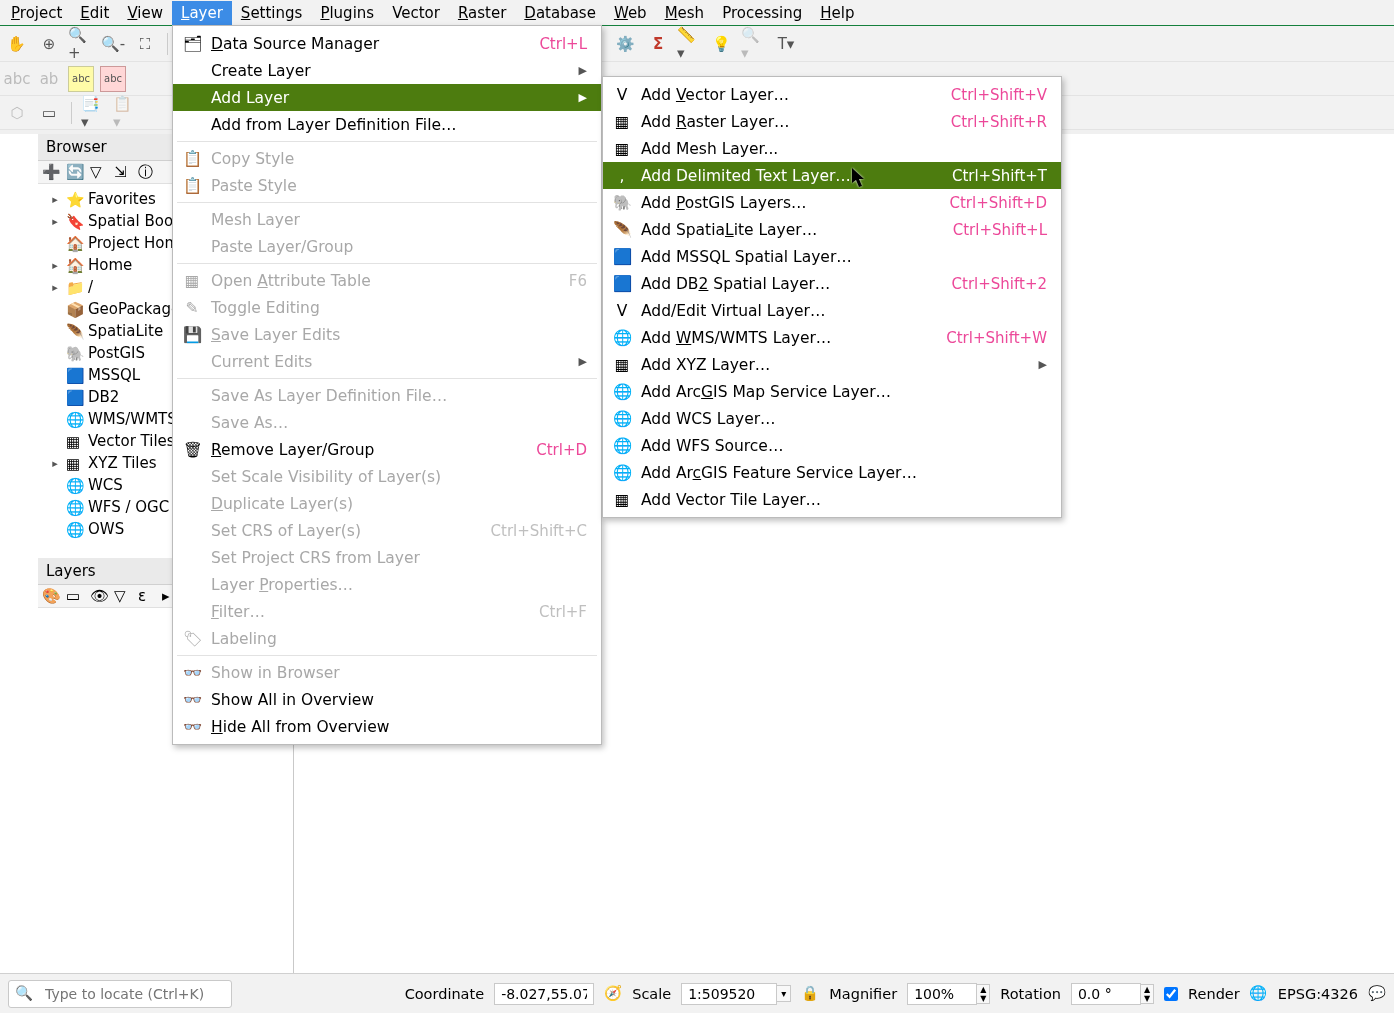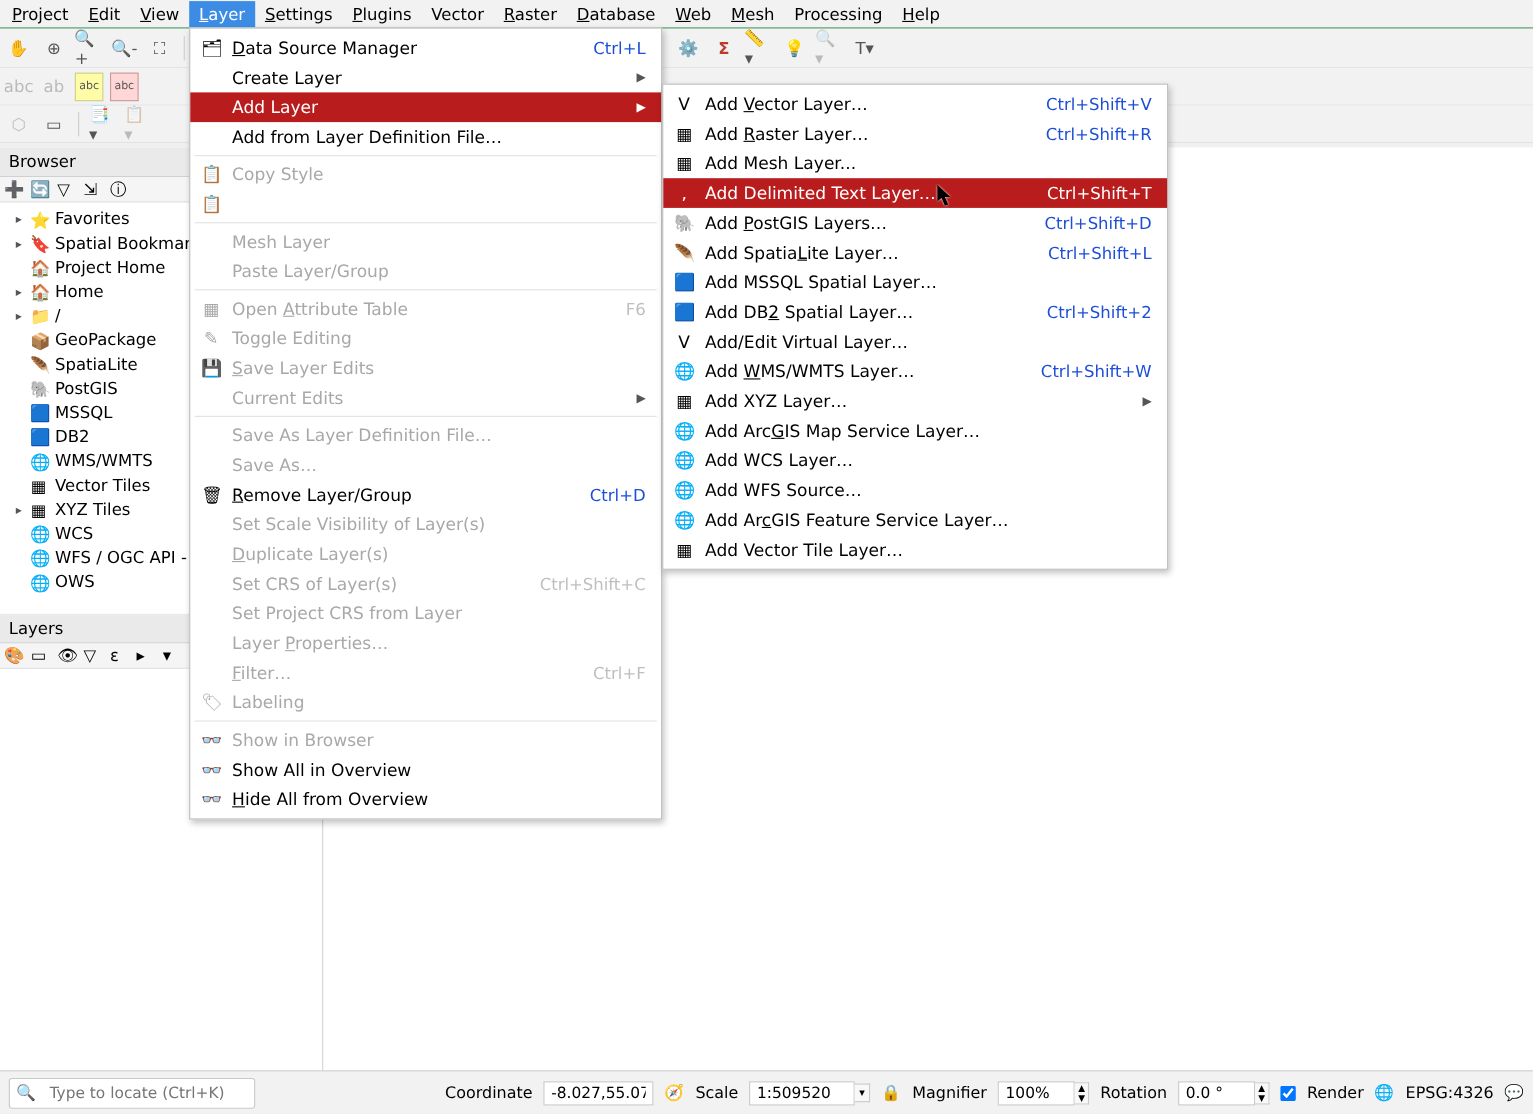--- a/index.html
+++ b/index.html
@@ -12,21 +12,21 @@
   .menubar .m u { text-decoration:underline; }
 
   
   .toolbar-strip { background:#f2f2f2; padding:2px 4px; border-bottom:1px solid #e3e3e3; display:flex; gap:6px; align-items:center; }
   .tbtn { width:26px; height:26px; display:inline-flex; align-items:center; justify-content:center; color:#555; }
   .tbtn.dim { opacity:.35; }
   .sep { width:1px; height:22px; background:#ccc; margin:0 3px; }
 
   
   .workspace { position:absolute; top:134px; left:0; right:0; bottom:40px; display:flex; }
-  .sidebar { width:294px; background:#fff; border-right:1px solid #c9c9c9; display:flex; flex-direction:column; }
+  .sidebar { width:294px; background:#fff; border-right:1px solid #c9c9c9; display:flex; flex-direction:column;padding-left:38px; }
   .panel-title { background:#eaeaea; padding:4px 8px; font-size:15px; border-bottom:1px solid #d0d0d0; }
   .panel-toolbar { background:#f5f5f5; padding:2px 4px; display:flex; gap:6px; border-bottom:1px solid #e0e0e0; }
   .panel-toolbar .pb { width:18px; height:18px; }
   .browser-tree { flex:1; overflow:auto; padding:4px 2px; font-size:15px; }
   .tree-item { display:flex; align-items:center; gap:6px; padding:2px 2px 2px 10px; white-space:nowrap; }
   .caret { width:10px; text-align:center; color:#555; font-size:11px; }
   .ti-icon { width:16px; height:16px; display:inline-block; }
   .tree-item span.label { }
   .layers-body { flex:1; }
 
@@ -38,25 +38,25 @@
   .statusbar .search { flex:1; display:flex; align-items:center; gap:6px; border:1px solid #c9c9c9; background:#fff; padding:3px 6px; border-radius:3px; max-width:340px; }
   .statusbar input { border:1px solid #c9c9c9; padding:2px 6px; font-size:14px; background:#fff; }
   .statusbar .spin { display:inline-flex; align-items:center; }
   .statusbar .spin-btns { display:inline-flex; flex-direction:column; border:1px solid #c9c9c9; border-left:0; }
   .statusbar .spin-btns span { font-size:8px; padding:0 3px; line-height:9px; background:#f8f8f8; }
   .cb { width:14px; height:14px; }
 
   
   .dropdown { position:absolute; background:#fff; border:1px solid #bbb; box-shadow:2px 3px 6px rgba(0,0,0,.25); padding:4px 0; font-size:15.5px; }
   .dd-item { display:flex; align-items:center; gap:10px; padding:3px 14px 3px 10px; white-space:nowrap; min-height:27px; cursor:default; }
-  .dd-item.hl { background:#b91c1c; color:#fff; }
+  .dd-item.hl { background:#4d7c0f; color:#fff; }
   .dd-item.disabled { color:#a8a8a8; }
   .dd-icon { width:18px; text-align:center; }
   .dd-label { flex:1; }
-  .dd-accel { color:#1d4ed8; font-size:15px; margin-left:30px; }
+  .dd-accel { color:#ec4899; font-size:15px; margin-left:30px; }
   .dd-item.hl .dd-accel { color:#fff; }
   .dd-item.disabled .dd-accel { color:#bfbfbf; }
   .dd-sep { height:1px; background:#e2e2e2; margin:3px 4px; }
   .sub-arrow { font-size:11px; color:#555; }
   .dd-item.hl .sub-arrow { color:#fff; }
 
   
   .ic { font-family:"DejaVu Sans",sans-serif; }
 
   
@@ -278,20 +278,21 @@
       <span class="dd-icon ic"></span>
       <span class="dd-label">Add from Layer Definition File…</span>
     </div>
     <div class="dd-sep"></div>
     <div class="dd-item disabled">
       <span class="dd-icon ic">📋</span>
       <span class="dd-label">Copy Style</span>
     </div>
     <div class="dd-item disabled">
       <span class="dd-icon ic">📋</span>
+      <span class="dd-label">Paste Style</span>
     </div>
     <div class="dd-sep"></div>
     <div class="dd-item disabled">
       <span class="dd-icon ic"></span>
       <span class="dd-label">Mesh Layer</span>
     </div>
     <div class="dd-item disabled">
       <span class="dd-icon ic"></span>
       <span class="dd-label">Paste Layer/Group</span>
     </div>

